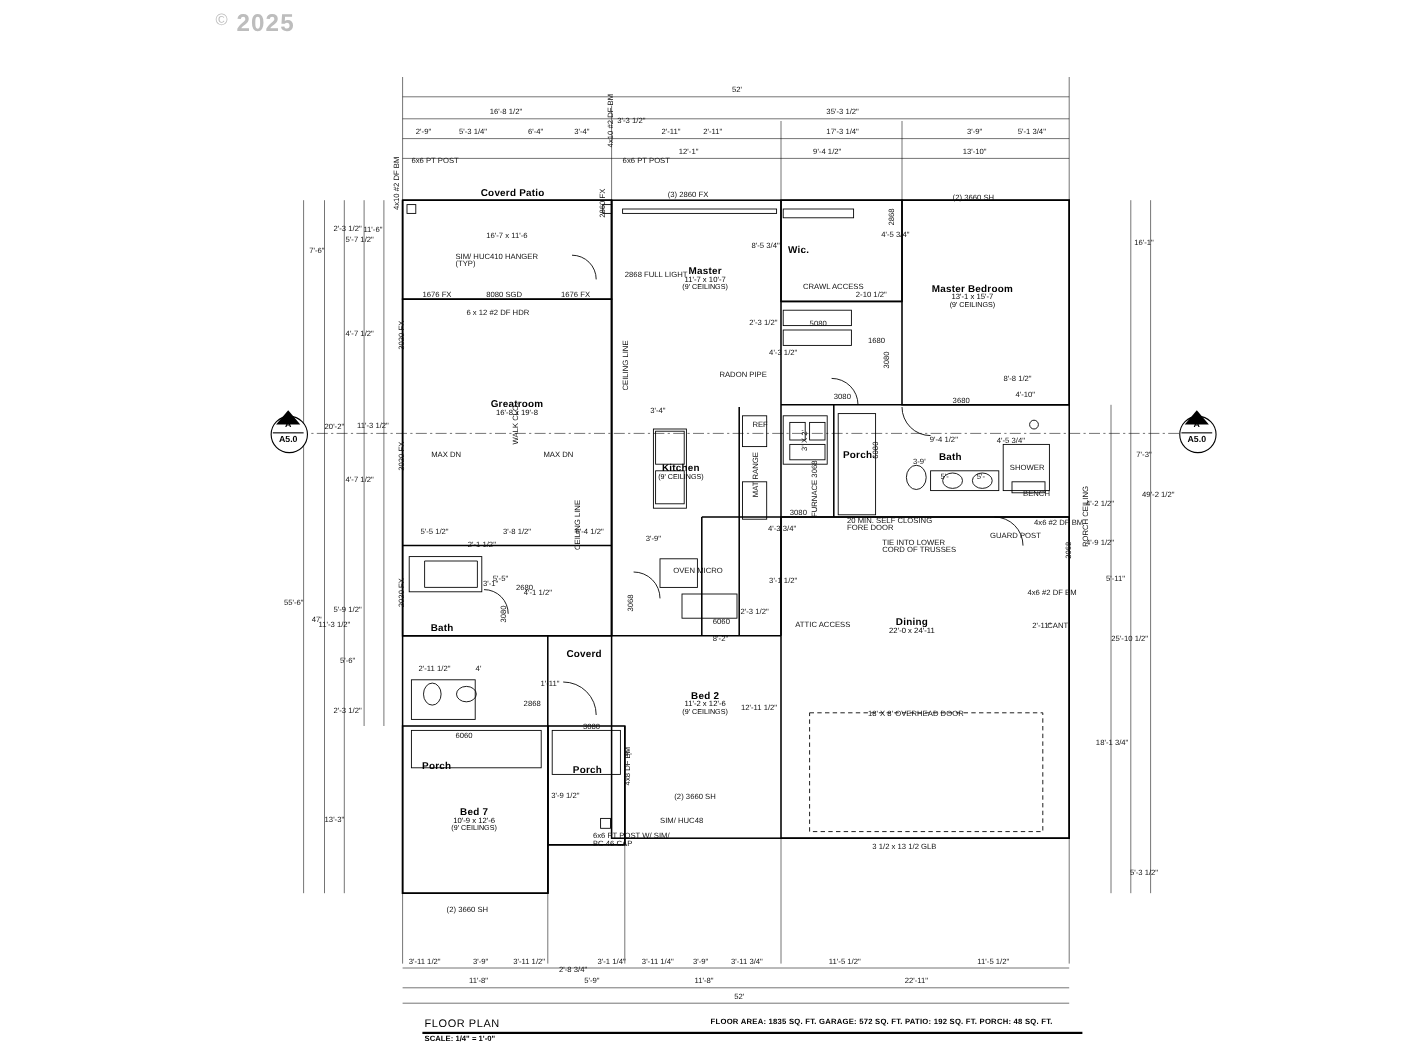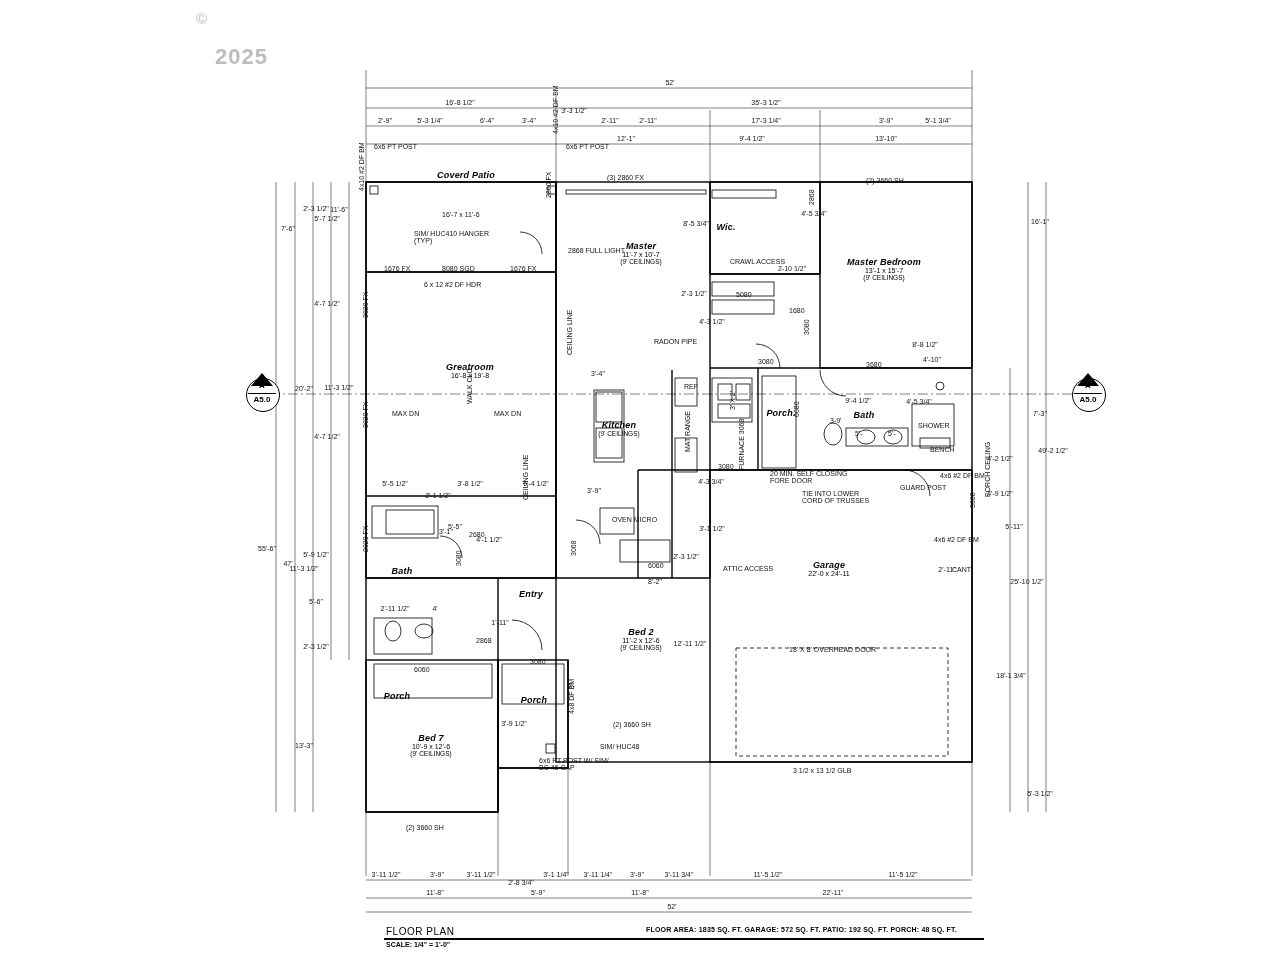--- a/index.html
+++ b/index.html
@@ -4,24 +4,24 @@
 <style>
   html,body{margin:0;padding:0;background:#ffffff;}
   body{width:1280px;height:960px;position:relative;overflow:hidden;
        font-family:"Liberation Sans",sans-serif;color:#000;}
   #sheet{position:absolute;left:0;top:0;width:1280px;height:960px;}
   .txt{position:absolute;font-size:7px;line-height:1.05;white-space:nowrap;color:#111;}
   .txt.c{transform:translateX(-50%);}
   .ln{position:absolute;background:#000;}
   .h{height:1px;}
   .room{position:absolute;text-align:center;transform:translateX(-50%);}
-  .room .nm{font-size:9px;font-weight:bold;letter-spacing:.2px;font-style:italic;}
+  .room .nm{font-size:9px;font-weight:bold;letter-spacing:.2px;}
   .room .dim{font-size:7px;}
   .room .ceil{font-size:6.5px;}
-  .wm{position:absolute;left:196px;top:8px;font-size:22px;font-weight:bold;color:#bdbdbd;letter-spacing:1px;margin-top:36px;}
+  .wm{position:absolute;left:196px;top:8px;font-size:22px;font-weight:bold;color:#bdbdbd;letter-spacing:1px;}
   .wmc{position:absolute;left:196px;top:10px;font-size:15px;color:#bdbdbd;}
   .title{position:absolute;font-size:10px;font-weight:normal;letter-spacing:.5px;}
   .subtitle{position:absolute;font-size:7px;font-weight:bold;}
   .legend{position:absolute;font-size:7px;font-weight:bold;letter-spacing:.2px;}
   .marker{position:absolute;width:34px;height:34px;}
   .marker .circ{position:absolute;left:0;top:0;width:32px;height:32px;border:1.3px solid #000;border-radius:50%;background:#fff;}
   .marker .tri{position:absolute;left:5px;top:-5px;width:0;height:0;border-left:11px solid transparent;border-right:11px solid transparent;border-bottom:13px solid #000;}
   .marker .hl{position:absolute;left:2px;top:15px;width:28px;height:1px;background:#000;}
   .marker .t1{position:absolute;width:32px;text-align:center;top:3px;font-size:8px;font-weight:bold;}
   .marker .t2{position:absolute;width:32px;text-align:center;top:17px;font-size:8px;font-weight:bold;}
@@ -199,29 +199,29 @@
       <div class="room" style="left: 781px; top: 408px;">
         <div class="nm">Porch.</div>
       </div>
       <div class="room" style="left: 864px; top: 410px;">
         <div class="nm">Bath</div>
       </div>
       <div class="room" style="left: 402px; top: 566px;">
         <div class="nm">Bath</div>
       </div>
       <div class="room" style="left: 531px; top: 589px;">
-        <div class="nm">Entry</div>
+        <div class="nm">Coverd</div>
       </div>
       <div class="room" style="left: 641px; top: 627px;">
         <div class="nm">Bed 2</div>
         <div class="dim">11'-2 x 12'-6</div>
         <div class="ceil">(9' CEILINGS)</div>
       </div>
       <div class="room" style="left: 829px; top: 560px;">
-        <div class="nm">Garage</div>
+        <div class="nm">Dining</div>
         <div class="dim">22'-0 x 24'-11</div>
       </div>
       <div class="room" style="left: 431px; top: 733px;">
         <div class="nm">Bed 7</div>
         <div class="dim">10'-9 x 12'-6</div>
         <div class="ceil">(9' CEILINGS)</div>
       </div>
       <div class="room" style="left: 397px; top: 691px;">
         <div class="nm">Porch</div>
       </div>

